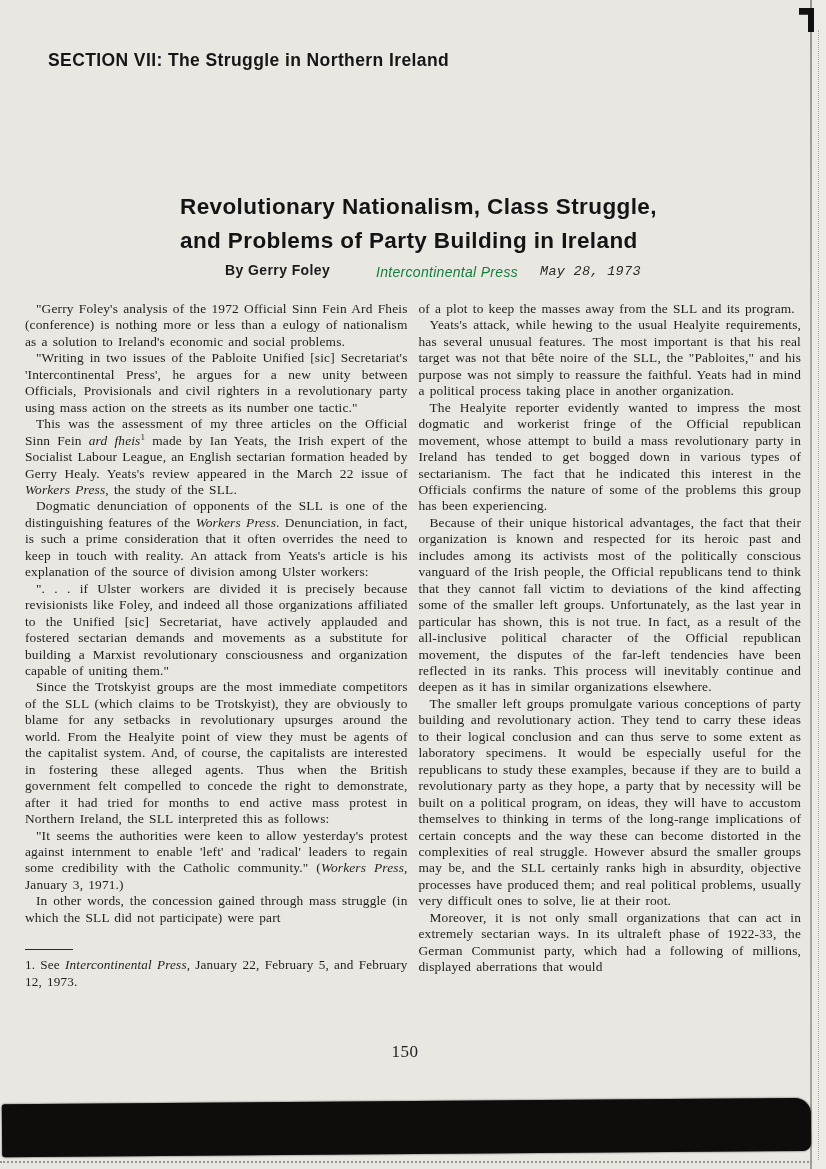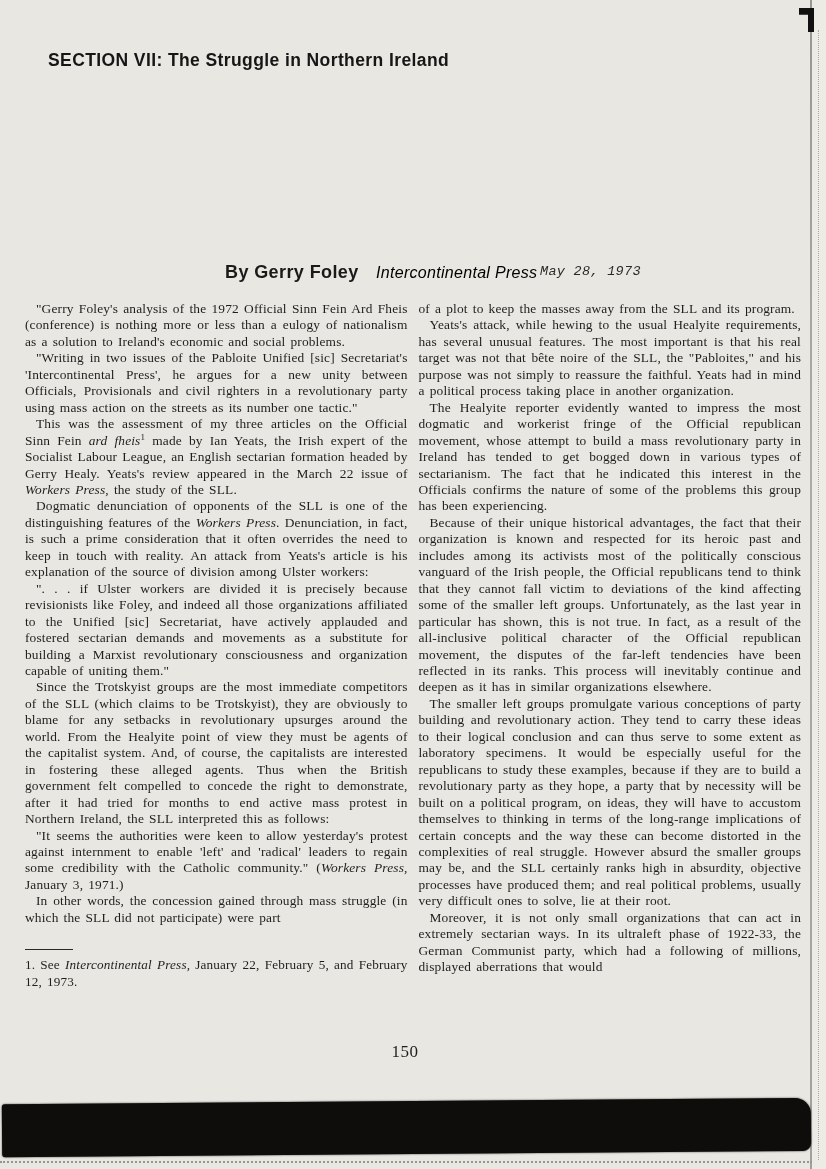--- a/index.html
+++ b/index.html
@@ -21,26 +21,26 @@
   .title{
     position:absolute;left:180px;top:190px;width:530px;
     font-family:"Liberation Sans",sans-serif;
     font-weight:bold;font-size:22.5px;line-height:34px;letter-spacing:.4px;
     color:#141414;
   }
   .byline{position:absolute;left:0;top:262px;width:826px;height:22px;}
   .byline .author{
     position:absolute;left:225px;
     font-family:"Liberation Sans",sans-serif;
-    font-weight:bold;font-size:18px;letter-spacing:.4px;color:#1a1a1a;
+    font-weight:bold;font-size:14px;letter-spacing:.4px;color:#1a1a1a;
   }
   .byline .pub{
     position:absolute;left:376px;top:2px;
     font-family:"Liberation Sans",sans-serif;
-    font-style:italic;font-size:16px;color:#000000;letter-spacing:.3px;
+    font-style:italic;font-size:14px;color:#15803d;letter-spacing:.3px;
   }
   .byline .date{
     position:absolute;left:540px;top:2px;
     font-family:Liberation Mono, monospace;
     font-style:italic;font-size:13.5px;color:#2a2a2a;letter-spacing:.3px;
   }
 
   
   .columns{
     position:absolute;left:25px;top:301px;width:776px;
@@ -100,20 +100,22 @@
   }
 </style>
 </head>
 <body>
 
 <div class="page">
 
   <div class="section-header">SECTION VII: The Struggle in Northern Ireland</div>
 
   <div class="title">
+    <div>Revolutionary Nationalism, Class Struggle,</div>
+    <div>and Problems of Party Building in Ireland</div>
   </div>
 
   <div class="byline">
     <span class="author">By Gerry Foley</span>
     <span class="pub">Intercontinental Press</span>
     <span class="date">May 28, 1973</span>
   </div>
 
   <div class="columns">
     <div class="col">

